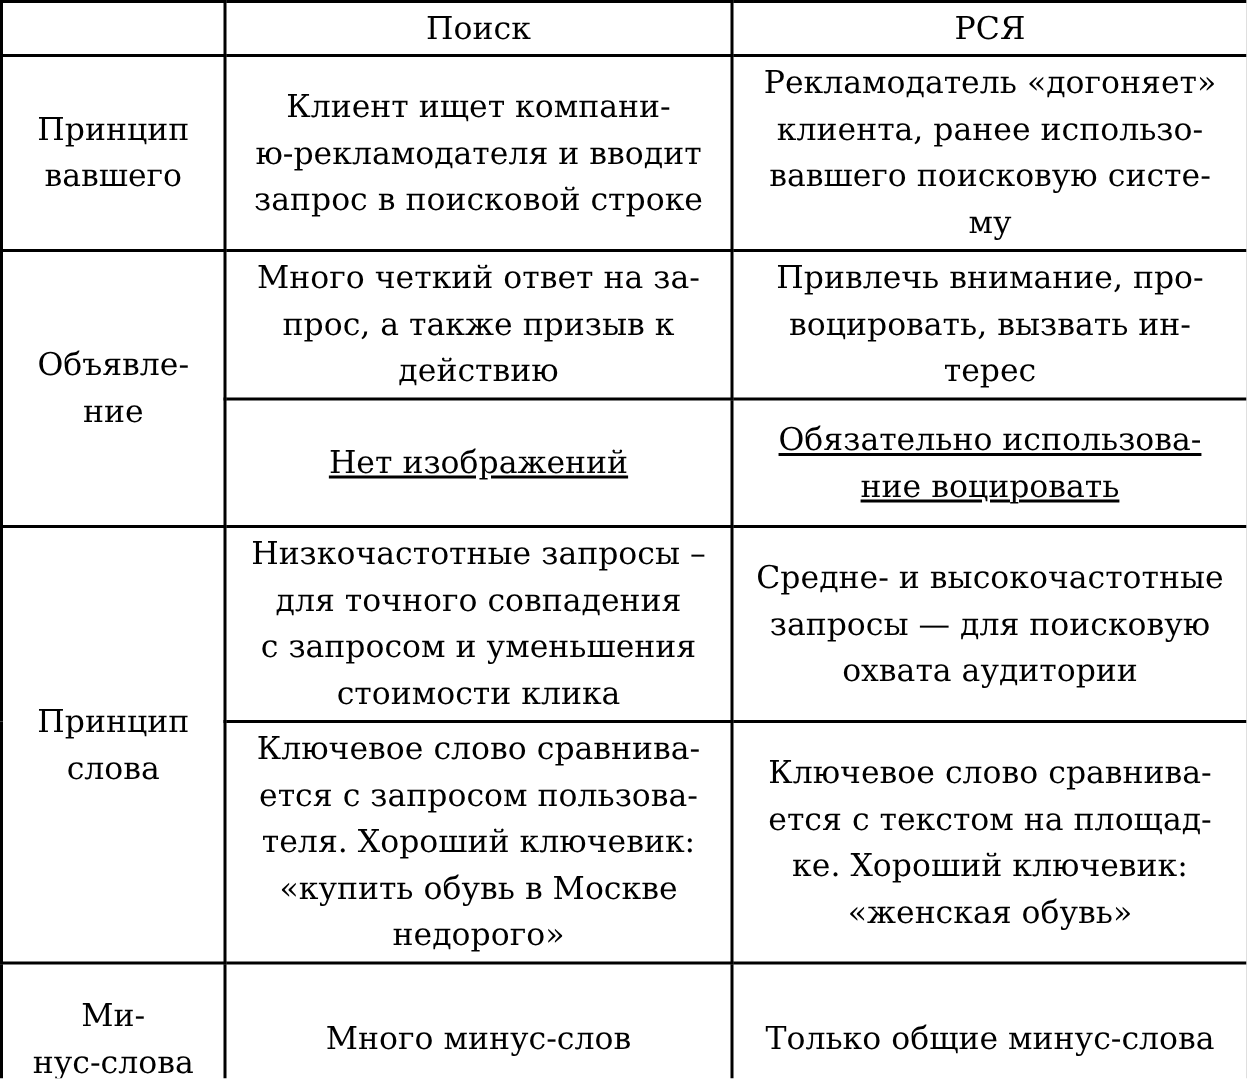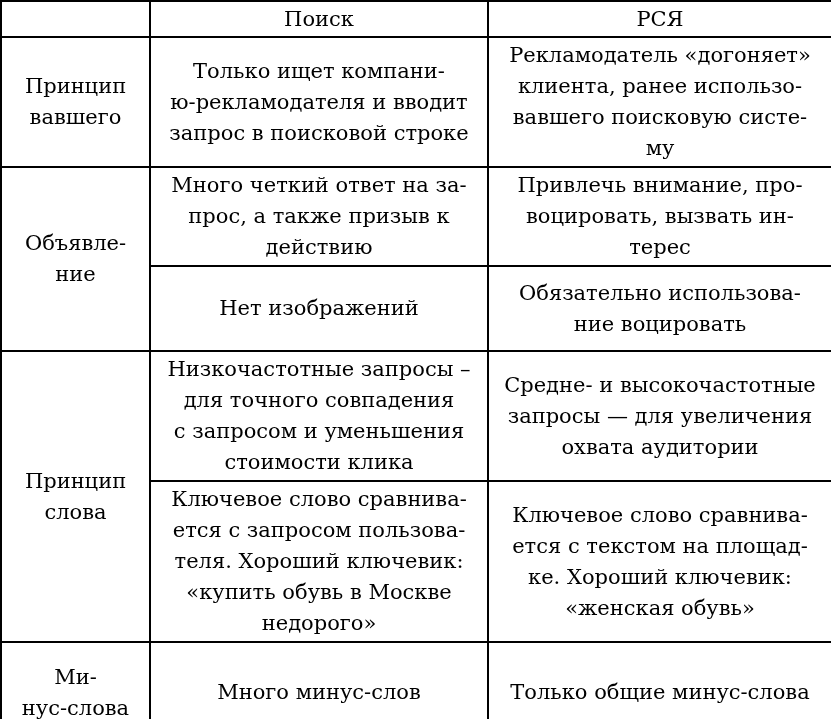--- a/index.html
+++ b/index.html
@@ -32,21 +32,21 @@
     white-space: pre-line;
     overflow: hidden;
   }
   table.cmp th {
     font-size: 21px;
     line-height: 24px;
   }
   tr.r-header  { height: 36px; }
   tr.r-principle { height: 130px; }
   tr.r-ad-message { height: 98px; }
-  tr.r-ad-images { height: 85px; }
+  tr.r-ad-images { height: 85px; text-decoration: underline; }
   tr.r-kw-frequency { height: 125px; }
   tr.r-kw-matching { height: 158px; margin-top: 31px; }
   tr.r-minus { height: 101px; }
 </style>
 </head>
 <body>
 
 <div class="page">
   <table class="cmp">
     <colgroup>
@@ -56,21 +56,21 @@
     </colgroup>
     <tbody>
         <tr class="r-header">
       <th></th>
       <th>Поиск</th>
       <th>РСЯ</th>
     </tr>
     <tr class="r-principle">
       <td>Принцип
 вавшего</td>
-      <td>Только ищет компани-
+      <td>Клиент ищет компани-
 ю-рекламодателя и вводит
 запрос в поисковой строке</td>
       <td>Рекламодатель «догоняет»
 клиента, ранее использо-
 вавшего поисковую систе-
 му</td>
     </tr>
     <tr class="r-ad-message">
       <td rowspan="2">Объявле-
 ние</td>
@@ -87,21 +87,21 @@
 ние воцировать</td>
     </tr>
     <tr class="r-kw-frequency">
       <td rowspan="2">Принцип
 слова</td>
       <td>Низкочастотные запросы –
 для точного совпадения
 с запросом и уменьшения
 стоимости клика</td>
       <td>Средне- и высокочастотные
-запросы — для увеличения
+запросы — для поисковую
 охвата аудитории</td>
     </tr>
     <tr class="r-kw-matching">
       <td>Ключевое слово сравнива-
 ется с запросом пользова-
 теля. Хороший ключевик:
 «купить обувь в Москве
 недорого»</td>
       <td>Ключевое слово сравнива-
 ется с текстом на площад-

